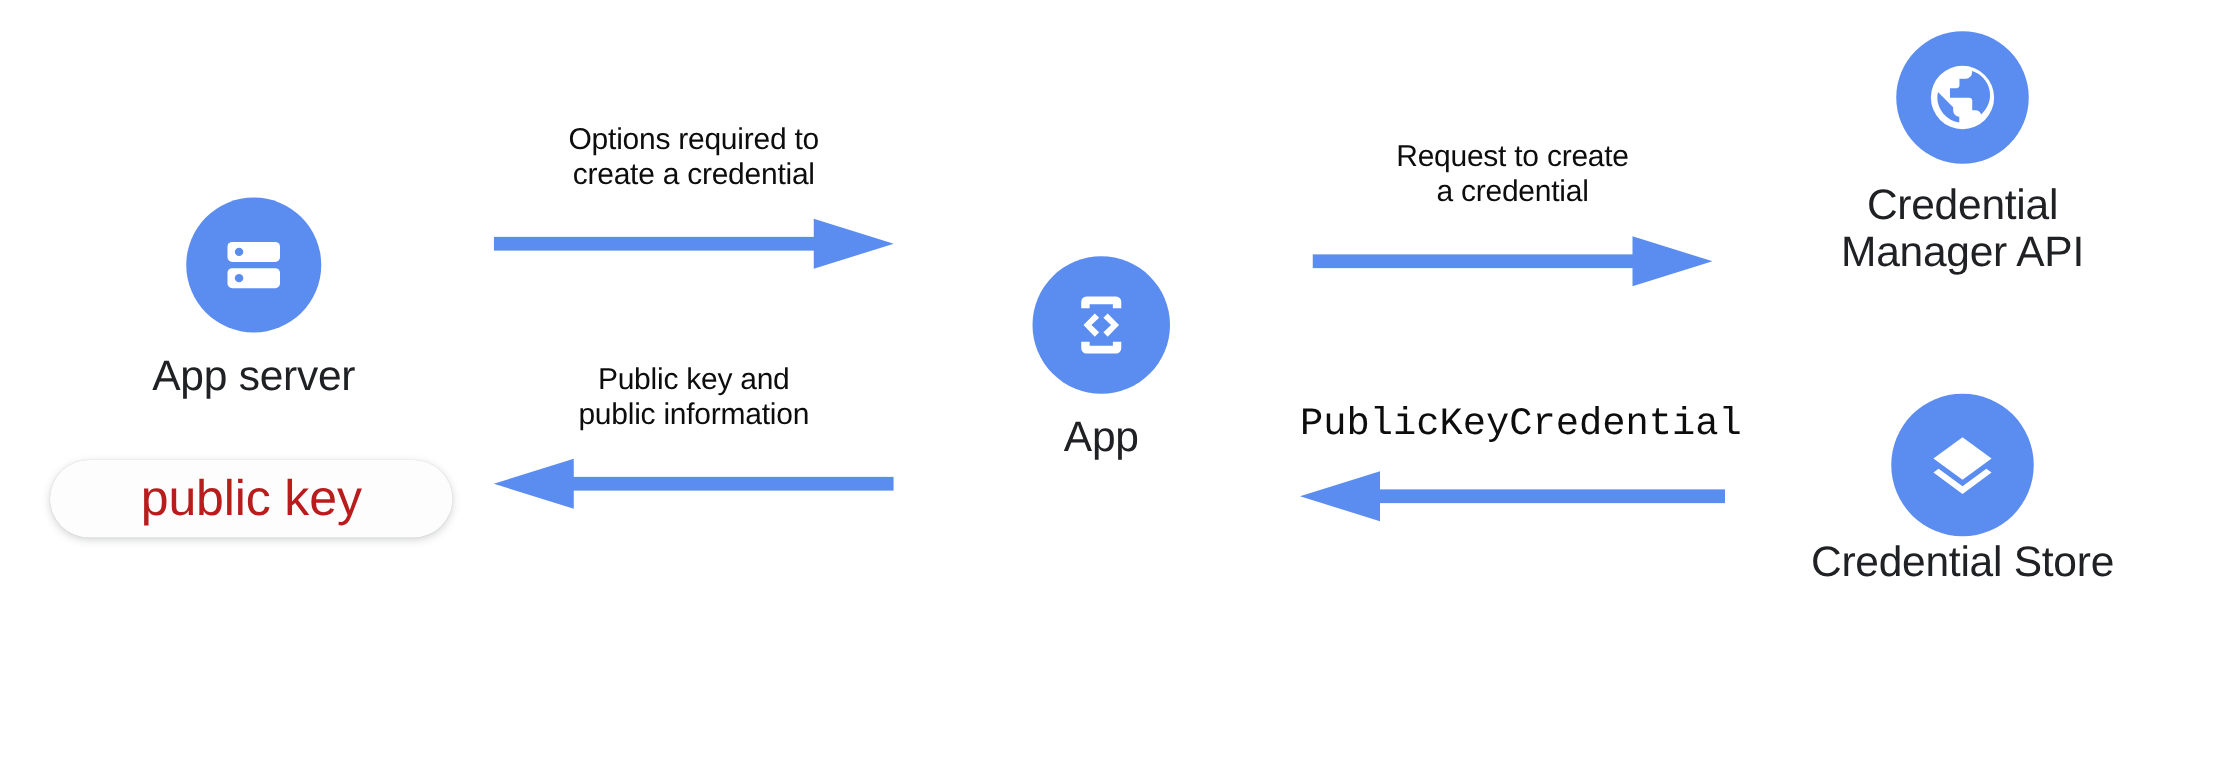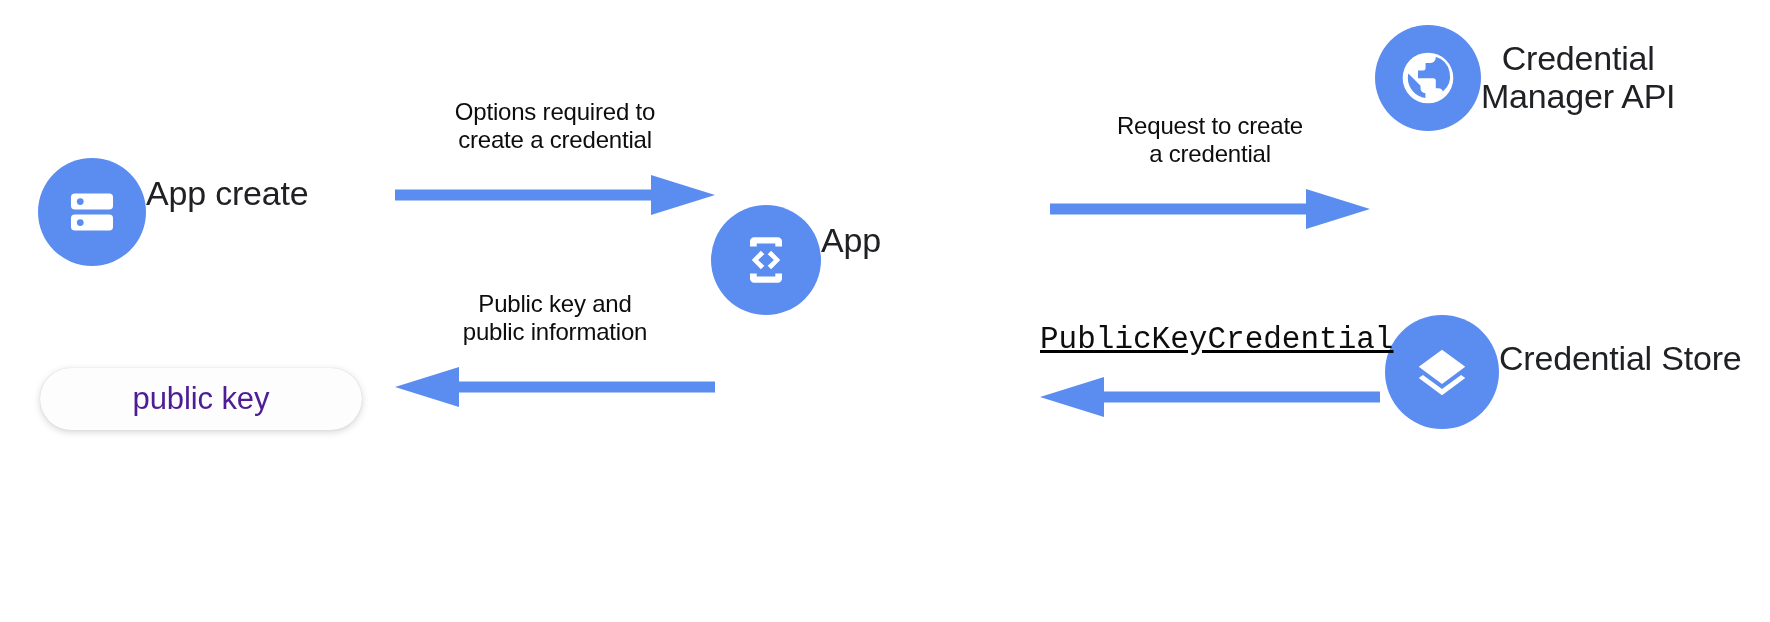--- a/index.html
+++ b/index.html
@@ -18,22 +18,22 @@
     width: 1770px;
     height: 622px;
     background: #ffffff;
     overflow: hidden;
   }
 
   
   .node {
     position: absolute;
     display: flex;
-    flex-direction: row;
-    align-items: flex-start;
+    flex-direction: column;
+    align-items: center;
   }
 
   .circle-icon {
     border-radius: 50%;
     background: var(--brand, #5b8cf0);
     display: flex;
     align-items: center;
     justify-content: center;
     flex: 0 0 auto;
   }
@@ -49,22 +49,22 @@
   }
 
   
   .pill {
     background: #fdfdfd;
     border-radius: 999px;
     box-shadow: 0 2px 7px rgba(60,64,67,0.22), 0 0 1px rgba(60,64,67,0.22);
     display: flex;
     align-items: center;
     justify-content: center;
-    color: #4c1d95;
-    font-size: 31px;
+    color: #b91c1c;
+    font-size: 40px;
     letter-spacing: -0.1px;
   }
 
   
   .arrow-group {
     position: absolute;
   }
   .arrow-label {
     color: #0d0d0d;
     font-size: 24px;
@@ -77,47 +77,47 @@
     font-family: "Liberation Mono", "DejaVu Sans Mono", monospace;
     font-size: 31px;
     letter-spacing: 0px;
   }
   .arrow-svg {
     display: block;
   }
 
   
   #node-app-server     { left: 38px;   top: 158px;  width: 330px; }
-  #node-app            { left: 711px;  top: 205px;  width: 270px; }
+  #node-app            { left: 746px;  top: 205px;  width: 270px; }
   #node-cred-mgr       { left: 1375px; top: 25px;   width: 390px; }
   #node-cred-store     { left: 1385px; top: 315px;  width: 370px; }
 
   #pill-public-key     { position:absolute; left: 40px;  top: 368px; width: 322px; height: 62px; }
   #pill-passkey        { position:absolute; left: 1419px; top: 517px; width: 322px; height: 62px; }
 
   #arrow-options       { left: 395px;  top: 98px;  width: 320px; }
   #arrow-publickey     { left: 395px;  top: 290px; width: 320px; }
   #arrow-request       { left: 1050px; top: 112px;  width: 320px; }
-  #arrow-pkcred        { left: 1040px; top: 322px; width: 340px; text-decoration: underline; }
+  #arrow-pkcred        { left: 1040px; top: 322px; width: 340px; }
 </style>
 </head>
 <body>
 
 <div id="diagram">
 
   <div class="node" id="node-app-server">
     <div class="circle-icon" style="width:108px;height:108px;">
       <svg width="60" height="60" viewBox="0 0 24 24" aria-hidden="true">
         <rect x="3.6" y="4.6" width="16.8" height="6.4" rx="1.5" fill="#ffffff"></rect>
         <circle cx="7.3" cy="7.8" r="1.35" fill="#5b8cf0"></circle>
         <rect x="3.6" y="13.0" width="16.8" height="6.4" rx="1.5" fill="#ffffff"></rect>
         <circle cx="7.3" cy="16.2" r="1.35" fill="#5b8cf0"></circle>
       </svg>
     </div>
-    <div class="node-label" style="margin-top:16px;">App create</div>
+    <div class="node-label" style="margin-top:16px;">App server</div>
   </div>
 
   <div class="pill" id="pill-public-key">public key</div>
 
   <div class="node" id="node-app">
     <div class="circle-icon" style="width:110px;height:110px;">
       <svg width="62" height="62" viewBox="0 0 24 24" aria-hidden="true">
         <path d="M7.4 3.2h9.2a1.6 1.6 0 0 1 1.6 1.6v2.0h-2.6V5.6H8.4v1.2H5.8V4.8A1.6 1.6 0 0 1 7.4 3.2z" fill="#ffffff"></path>
         <path d="M5.8 17.2h2.6v1.2h7.2v-1.2h2.6v2.0a1.6 1.6 0 0 1-1.6 1.6H7.4a1.6 1.6 0 0 1-1.6-1.6v-2.0z" fill="#ffffff"></path>
         <path d="M10.0 8.4 6.5 12l3.5 3.6 1.35-1.35L8.95 12l2.4-2.25z" fill="#ffffff"></path>
@@ -137,21 +137,21 @@
 Manager API</div>
   </div>
 
   <div class="node" id="node-cred-store">
     <div class="circle-icon" style="width:114px;height:114px;">
       <svg width="62" height="62" viewBox="0 0 24 24" aria-hidden="true">
         <path fill="#ffffff" d="M12 3.4 3.0 10.0 12 16.6 21.0 10.0z"></path>
         <path fill="#ffffff" d="M12 18.6 4.6 13.15 3.0 14.35 12 21.0 21.0 14.35 19.4 13.15z"></path>
       </svg>
     </div>
-    <div class="node-label" style="margin-top:24px;">Credential Store</div>
+    <div class="node-label" style="margin-top:2px;">Credential Store</div>
   </div>
 
 
   <div class="arrow-group" id="arrow-options">
     <div class="arrow-label">Options required to
 create a credential</div>
     <svg class="arrow-svg" width="320" height="56" viewBox="0 0 320 56" style="margin-top:12px;" aria-hidden="true">
       <rect x="0" y="22.5" width="276" height="11" fill="#5b8cf0"></rect>
       <polygon points="256,8 320,28 256,48" fill="#5b8cf0"></polygon>
     </svg>

